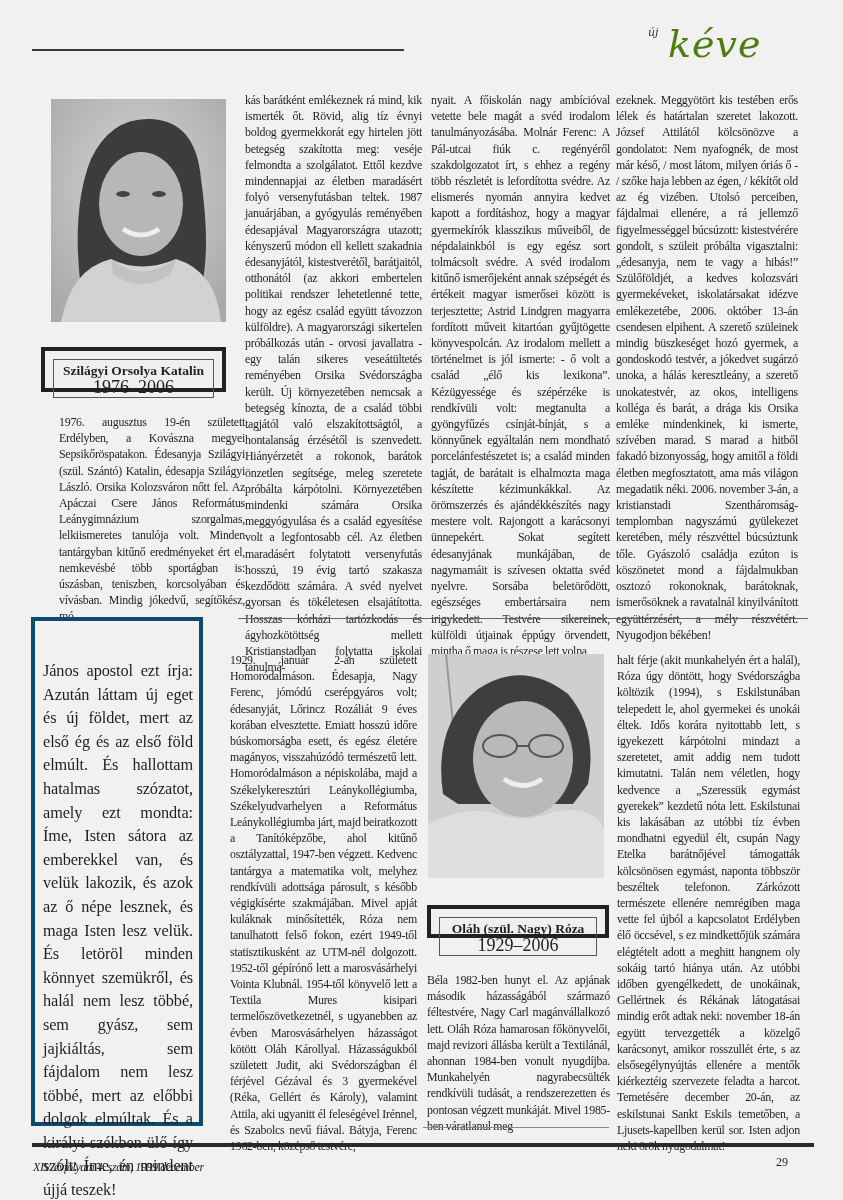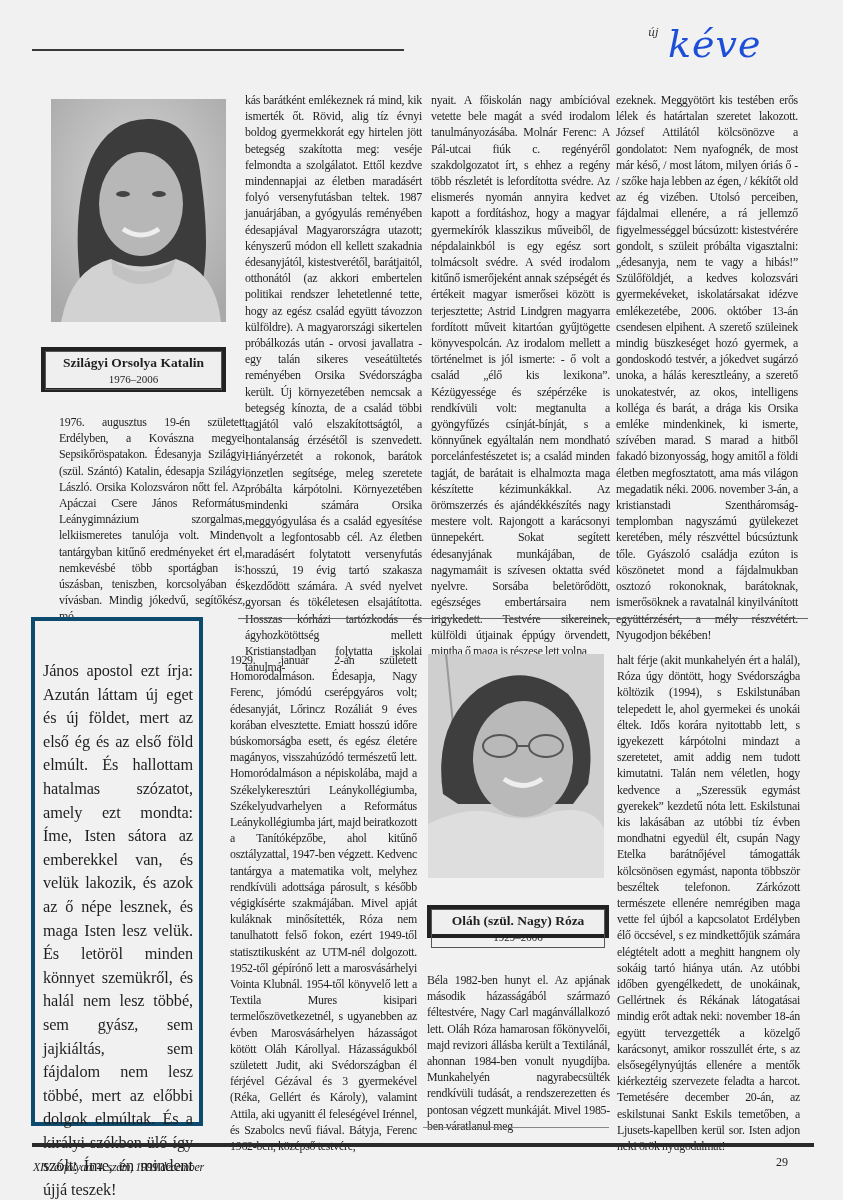--- a/index.html
+++ b/index.html
@@ -7,36 +7,36 @@
     width: 843px; height: 1200px; position: relative; overflow: hidden;
     background: #f1f1f1;
     font-family: "Liberation Serif", "DejaVu Serif", serif;
     color: #1f1f1f;
   }
   .abs { position: absolute; margin-top: 12px; }
   
   .header-rule { left: 32px; top: 37px; width: 372px; height: 2px; background: #3a3a3a; }
   .masthead { left: 410px; top: 4px; width: 405px; height: 56px; }
   .masthead .uj { position: absolute; left: 238px; top: 10px; font-size: 11px; font-style: italic; color: #333; font-family: "DejaVu Serif", serif; }
-  .masthead .keve { position: absolute; left: 258px; top: 6px; font-size: 38px; font-style: italic; color: #1d4ed8; font-family: "DejaVu Serif", serif; letter-spacing: 1px; }
+  .masthead .keve { position: absolute; left: 258px; top: 6px; font-size: 38px; font-style: italic; color: #4d7c0f; font-family: "DejaVu Serif", serif; letter-spacing: 1px; }
 
   
   .photo { background: #bdbdbd; overflow: hidden; }
   .photo svg { display: block; width: 100%; height: 100%; }
   .photo1 { left: 51px; top: 87px; width: 175px; height: 223px; }
   .photo2 { left: 428px; top: 642px; width: 176px; height: 224px; }
 
   
   .namebox {
     border: 4px solid #222; background: #efefef; text-align: center;
-    box-sizing: border-box; padding: 0;
+    box-sizing: border-box; padding: 8px;
   }
   .namebox .inner { border: 1px solid #555; padding: 3px 2px 2px 2px; }
   .namebox .nm { font-weight: bold; font-size: 13.5px; line-height: 16px; }
-  .namebox .yr { font-size: 11px; line-height: 16px; text-align: center; }
+  .namebox .yr { font-size: 18px; line-height: 16px; text-align: center; }
   .namebox1 { left: 41px; top: 335px; width: 185px; height: 45px; }
   .namebox2 { left: 427px; top: 893px; width: 182px; height: 33px; }
 
   
   .col {
     font-size: 11.9px; line-height: 16.2px; text-align: justify;
     letter-spacing: -0.25px; word-spacing: -0.3px;
     hyphens: manual;
   }
   .col p { margin: 0; }

